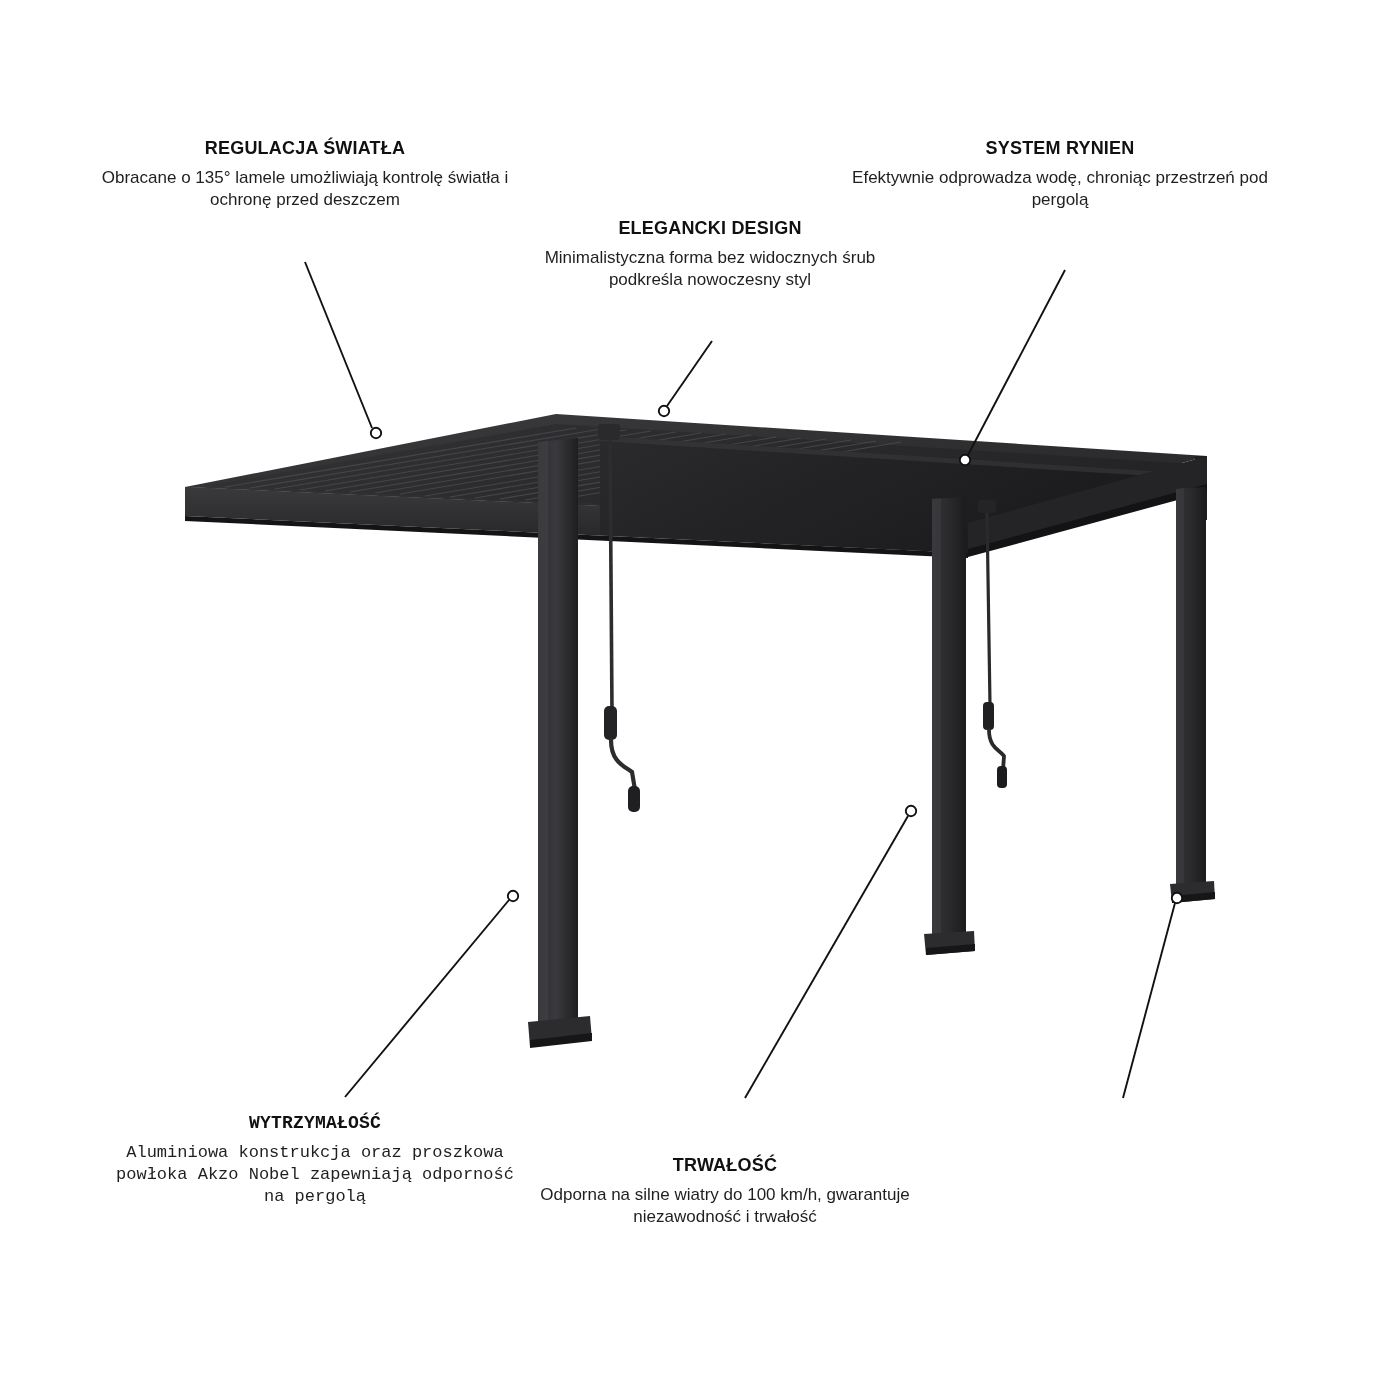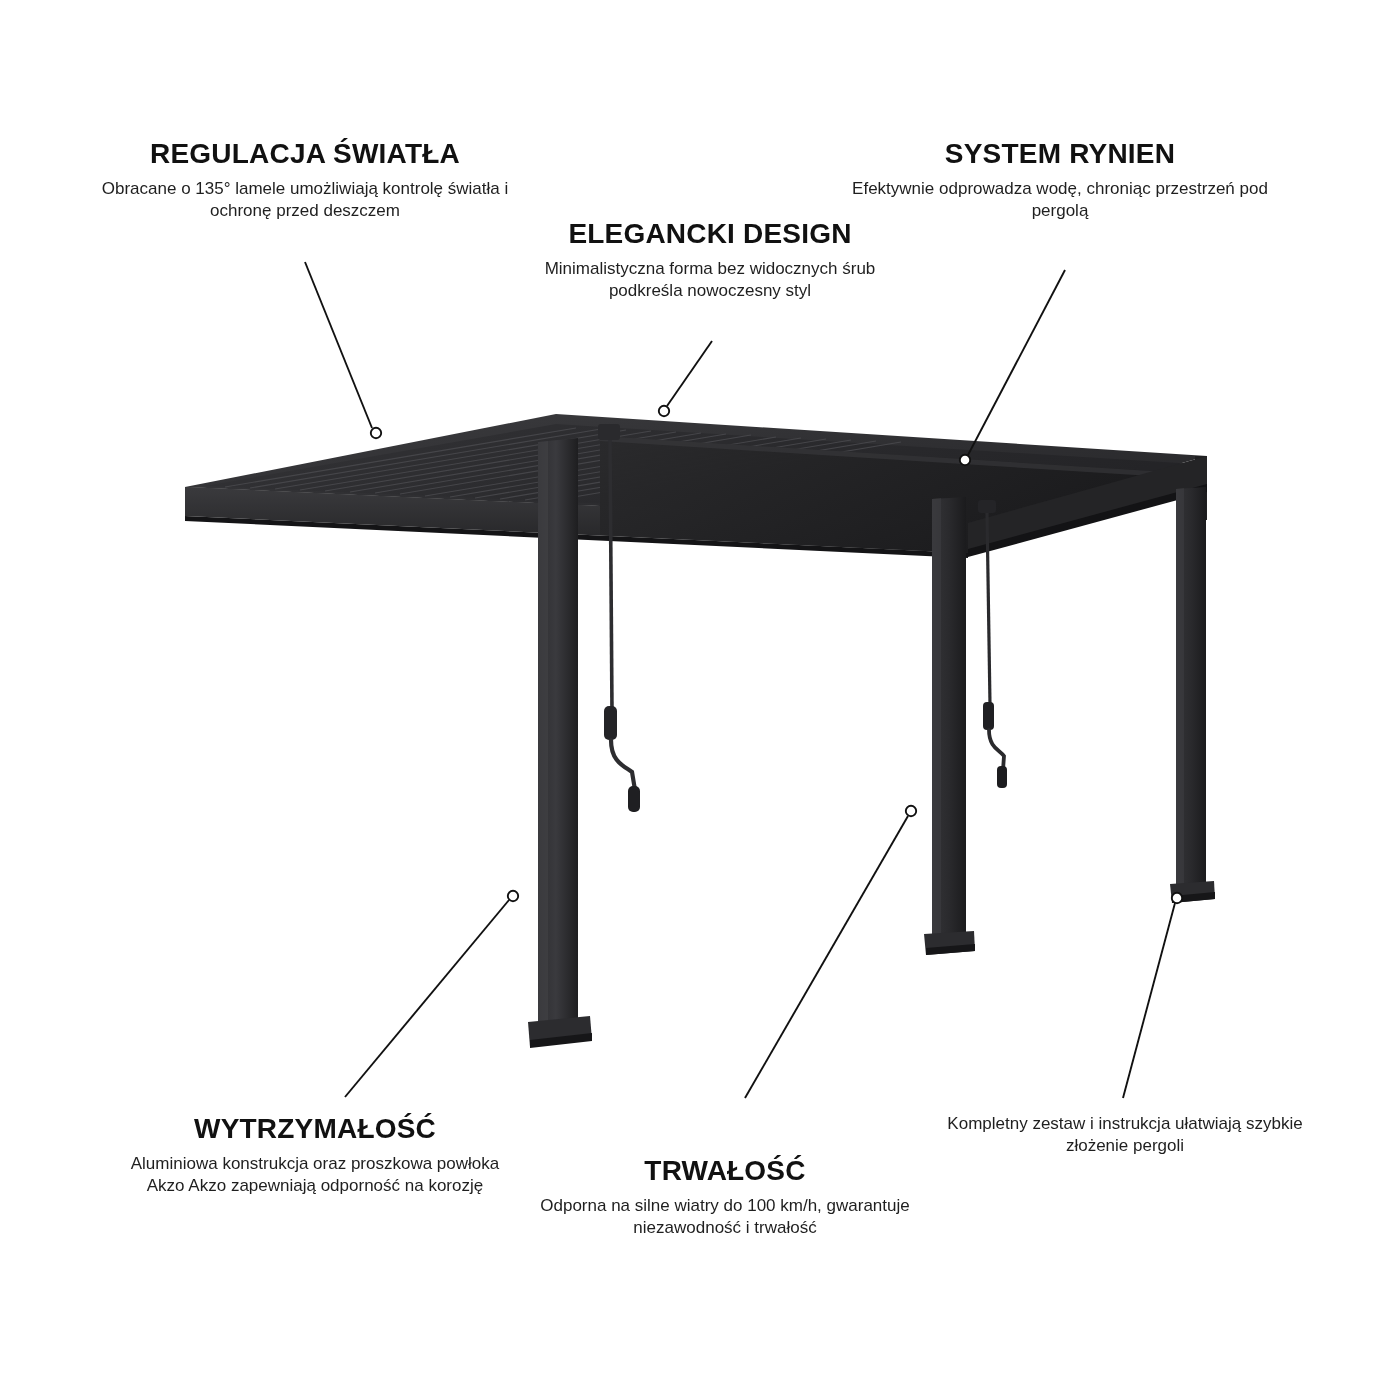--- a/index.html
+++ b/index.html
@@ -21,41 +21,41 @@
     inset: 0;
     width: 1400px;
     height: 1400px;
   }
   
   .callout {
     position: absolute;
     box-sizing: border-box;
   }
   .callout .ttl {
-    font-size: 28px;
+    font-size: 18px;
     font-weight: 700;
     letter-spacing: 0.2px;
     color: #111111;
     line-height: 1.15;
     margin: 0 0 8px 0;
   }
   .callout .desc {
     font-size: 17px;
     font-weight: 400;
     color: #1f1f1f;
     line-height: 1.3;
     margin: 0;
   }
   .ta-center { text-align: center; }
 
   
   #c-light   { left: 95px;  top: 138px;  width: 420px; }
   #c-design  { left: 520px; top: 218px;  width: 380px; }
   #c-gutter  { left: 850px; top: 138px;  width: 420px; }
-  #c-strong  { left: 110px; top: 1113px; width: 410px; }
+  #c-strong  { left: 110px; top: 1113px; width: 410px; font-family: Liberation Mono, monospace; }
   #c-durab   { left: 530px; top: 1113px; width: 390px; margin-top: 42px; }
   #c-assembly{ left: 930px; top: 1113px; width: 390px; }
 
   
   svg.layer {
     position: absolute;
     left: 0;
     top: 0;
     width: 1400px;
     height: 1400px;
@@ -207,25 +207,24 @@
     <p class="desc">Efektywnie odprowadza wodę, chroniąc przestrzeń pod pergolą</p>
   </div>
 
   <div class="callout ta-center" id="c-design">
     <p class="ttl">ELEGANCKI DESIGN</p>
     <p class="desc">Minimalistyczna forma bez widocznych śrub podkreśla nowoczesny styl</p>
   </div>
 
   <div class="callout ta-center" id="c-strong">
     <p class="ttl">WYTRZYMAŁOŚĆ</p>
-    <p class="desc">Aluminiowa konstrukcja oraz proszkowa powłoka Akzo Akzo zapewniają odporność na korozję</p>
+    <p class="desc">Aluminiowa konstrukcja oraz proszkowa powłoka Akzo Nobel zapewniają odporność na pergolą</p>
   </div>
 
   <div class="callout ta-center" id="c-durab">
     <p class="ttl">TRWAŁOŚĆ</p>
     <p class="desc">Odporna na silne wiatry do 100 km/h, gwarantuje niezawodność i trwałość</p>
   </div>
 
   <div class="callout ta-center" id="c-assembly">
-    <p class="desc">Kompletny zestaw i instrukcja ułatwiają szybkie złożenie pergoli</p>
   </div>
 
 </div>
 
 </body></html>

